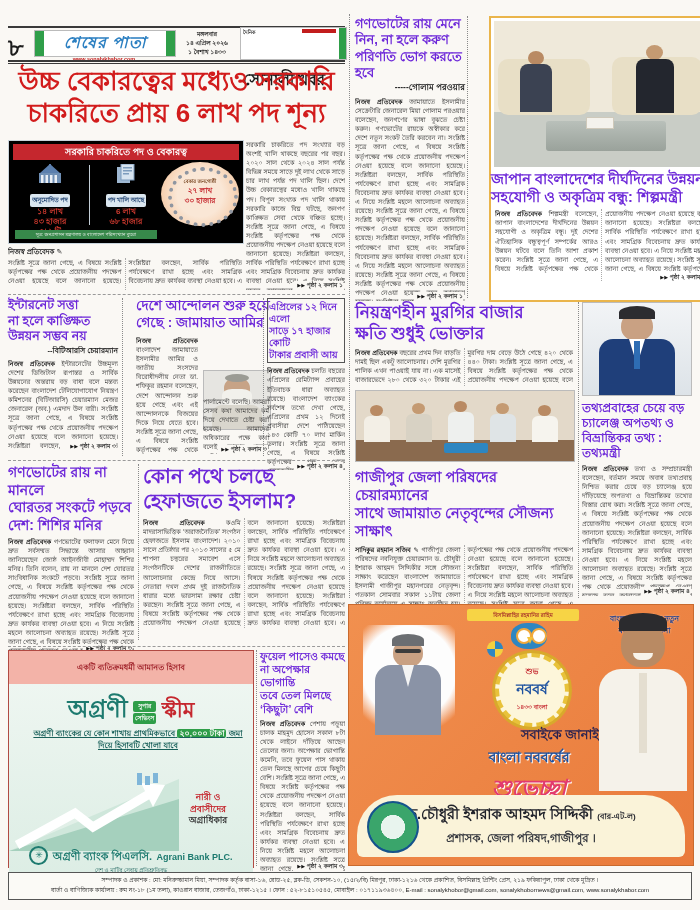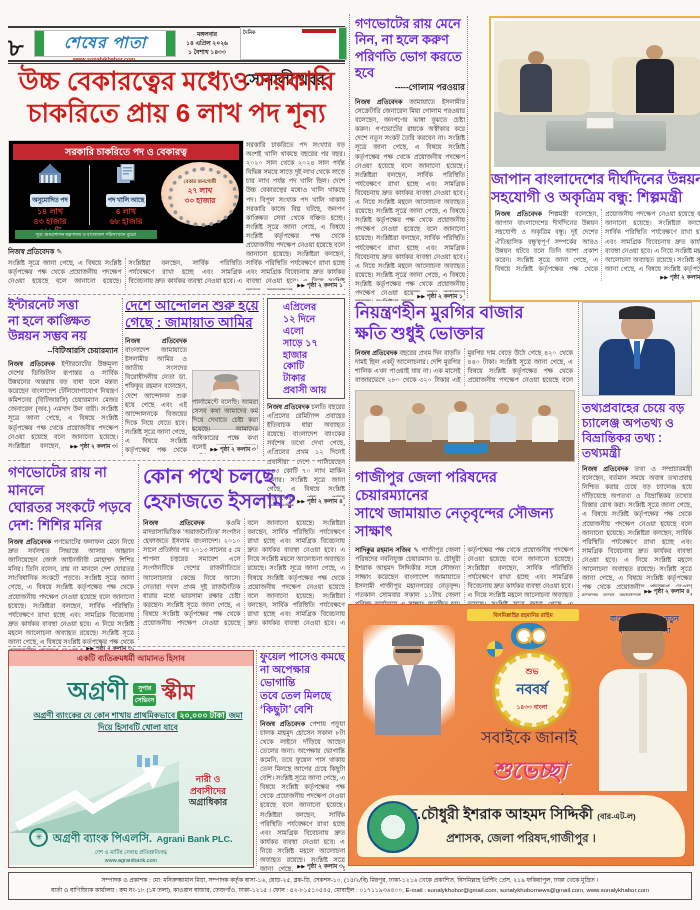--- a/index.html
+++ b/index.html
@@ -123,41 +123,41 @@
 না হলে কাঙ্ক্ষিত
 উন্নয়ন সম্ভব নয়</div>
     <div class="byline-right">--বিটিআরসি চেয়ারম্যান</div>
     <div class="body-txt" style="position:relative;height:92px;margin-top:2px;">
       <span class="rep">নিজস্ব প্রতিবেদক</span> <span>ইন্টারনেটের উচ্চমূল্য দেশের ডিজিটাল রূপান্তর ও সার্বিক উন্নয়নের অন্তরায় বড় বাধা বলে মন্তব্য করেছেন বাংলাদেশ টেলিযোগাযোগ নিয়ন্ত্রণ কমিশনের (বিটিআরসি) চেয়ারম্যান মেজর জেনারেল (অব.) এমদাদ উল বারী।</span> <span>সংশ্লিষ্ট সূত্রে জানা গেছে, এ বিষয়ে সংশ্লিষ্ট কর্তৃপক্ষের পক্ষ থেকে প্রয়োজনীয় পদক্ষেপ নেওয়া হয়েছে বলে জানানো হয়েছে। সংশ্লিষ্টরা বলছেন, সার্বিক পরিস্থিতি পর্যবেক্ষণে রাখা হচ্ছে এবং সামগ্রিক বিবেচনায় দ্রুত কার্যকর ব্যবস্থা নেওয়া হবে। এ নিয়ে সংশ্লিষ্ট মহলে আলোচনা অব্যাহত রয়েছে। সংশ্লিষ্ট সূত্রে জানা গেছে, এ বিষয়ে সংশ্লিষ্ট কর্তৃপক্ষের পক্ষ থেকে প্রয়োজনীয় পদক্ষেপ নেওয়া হয়েছে বলে জানানো হয়েছে। সংশ্লিষ্টরা বলছেন, সার্বিক পরিস্থিতি পর্যবেক্ষণে রাখা হচ্ছে এবং সামগ্রিক বিবেচনায় দ্রুত কার্যকর ব্যবস্থা নেওয়া হবে। এ নিয়ে সংশ্লিষ্ট মহলে আলোচনা অব্যাহত রয়েছে।</span>
       <div class="jump"><span class="tri">▶▶</span> <span>পৃষ্ঠা ২ কলাম ৩</span></div>
     </div>
   </div>
   <div class="abs vdot" style="left:122px;top:298px;height:158px;"></div>
 
-  <div class="abs" style="left:125px;top:298px;width:134px;height:158px;text-decoration:underline;">
+  <div class="abs" style="left:136px;top:298px;width:134px;height:158px;">
     <div class="hl pre" style="font-size:13.5px;">দেশে আন্দোলন শুরু হয়ে
 গেছে : জামায়াত আমির</div>
     <div class="abs body-txt" style="left:0;top:38px;width:62px;height:118px;">
       <span class="rep">নিজস্ব প্রতিবেদক</span> <span>বাংলাদেশ জামায়াতে ইসলামীর আমির ও জাতীয় সংসদের বিরোধীদলীয় নেতা ডা. শফিকুর রহমান বলেছেন, দেশে আন্দোলন শুরু হয়ে গেছে এবং এই আন্দোলনকে বিজয়ের দিকে নিয়ে যেতে হবে।</span> <span>সংশ্লিষ্ট সূত্রে জানা গেছে, এ বিষয়ে সংশ্লিষ্ট কর্তৃপক্ষের পক্ষ থেকে প্রয়োজনীয় পদক্ষেপ নেওয়া হয়েছে বলে জানানো হয়েছে। সংশ্লিষ্টরা বলছেন, সার্বিক পরিস্থিতি পর্যবেক্ষণে রাখা হচ্ছে এবং সামগ্রিক বিবেচনায় দ্রুত কার্যকর ব্যবস্থা নেওয়া হবে। এ নিয়ে সংশ্লিষ্ট মহলে আলোচনা অব্যাহত রয়েছে। সংশ্লিষ্ট সূত্রে জানা গেছে, এ বিষয়ে সংশ্লিষ্ট কর্তৃপক্ষের পক্ষ থেকে প্রয়োজনীয় পদক্ষেপ নেওয়া হয়েছে বলে জানানো হয়েছে। সংশ্লিষ্টরা বলছেন, সার্বিক পরিস্থিতি পর্যবেক্ষণে রাখা হচ্ছে এবং সামগ্রিক বিবেচনায় দ্রুত কার্যকর ব্যবস্থা নেওয়া হবে। এ নিয়ে সংশ্লিষ্ট মহলে আলোচনা অব্যাহত রয়েছে।</span>
     </div>
     <div class="abs photo" style="left:67px;top:38px;width:66px;height:58px;background:#e6e5e1;border:1px solid #bbb;">
       <div class="fig" style="left:20px;top:6px;width:26px;height:22px;border-radius:50% 50% 45% 45%;background:#c7a386;"></div>
       <div class="fig" style="left:21px;top:3px;width:24px;height:8px;border-radius:50%;background:#9b9b94;"></div>
       <div class="fig" style="left:18px;top:18px;width:30px;height:18px;border-radius:40% 40% 60% 60%;background:#f2f1ec;"></div>
       <div class="fig" style="left:8px;top:34px;width:50px;height:24px;border-radius:10px 10px 0 0;background:#d9d6cd;"></div>
     </div>
     <div class="abs body-txt" style="left:67px;top:99px;width:66px;height:57px;">
       <span>পার্লামেন্টে বলেছি। আমরা সেসব কথা আমাদের কর্ম দিয়ে দেখাতে চেষ্টা করা হয়েছে। আমাদের অধিকারের পক্ষে কথা বলেই সোচ্চার থাকব।</span> <span>সংশ্লিষ্ট সূত্রে জানা গেছে, এ বিষয়ে সংশ্লিষ্ট কর্তৃপক্ষের পক্ষ থেকে প্রয়োজনীয় পদক্ষেপ নেওয়া হয়েছে বলে জানানো হয়েছে। সংশ্লিষ্টরা বলছেন, সার্বিক পরিস্থিতি পর্যবেক্ষণে রাখা হচ্ছে এবং সামগ্রিক বিবেচনায় দ্রুত কার্যকর ব্যবস্থা নেওয়া হবে। এ নিয়ে সংশ্লিষ্ট মহলে আলোচনা অব্যাহত রয়েছে।</span>
       <div class="jump"><span class="tri">▶▶</span> <span>পৃষ্ঠা ২ কলাম ৩</span></div>
     </div>
   </div>
   <div class="abs vdot" style="left:263px;top:298px;height:158px;"></div>
 
   <div class="abs" style="left:267px;top:298px;width:78px;height:158px;">
-    <div class="hl pre" style="font-size:9.5px;border:1px solid #555;padding:2px 15px;">এপ্রিলের ১২ দিনে এলো
+    <div class="hl pre" style="font-size:9.5px;border:1px solid #555;padding:2px 1px;">এপ্রিলের ১২ দিনে এলো
 সাড়ে ১৭ হাজার কোটি
 টাকার প্রবাসী আয়</div>
     <div class="body-txt" style="position:relative;height:104px;margin-top:3px;">
       <span class="rep">নিজস্ব প্রতিবেদক</span> <span>চলতি বছরের এপ্রিলের রেমিট্যান্স প্রবাহের ইতিবাচক ধারা অব্যাহত রয়েছে। বাংলাদেশ ব্যাংকের সর্বশেষ তথ্যে দেখা গেছে, এপ্রিলের প্রথম ১২ দিনেই প্রবাসীরা দেশে পাঠিয়েছেন ১৪৩ কোটি ৭০ লাখ মার্কিন ডলার।</span> <span>সংশ্লিষ্ট সূত্রে জানা গেছে, এ বিষয়ে সংশ্লিষ্ট কর্তৃপক্ষের পক্ষ থেকে প্রয়োজনীয় পদক্ষেপ নেওয়া হয়েছে বলে জানানো হয়েছে। সংশ্লিষ্টরা বলছেন, সার্বিক পরিস্থিতি পর্যবেক্ষণে রাখা হচ্ছে এবং সামগ্রিক বিবেচনায় দ্রুত কার্যকর ব্যবস্থা নেওয়া হবে। এ নিয়ে সংশ্লিষ্ট মহলে আলোচনা অব্যাহত রয়েছে। সংশ্লিষ্ট সূত্রে জানা গেছে, এ বিষয়ে সংশ্লিষ্ট কর্তৃপক্ষের পক্ষ থেকে প্রয়োজনীয় পদক্ষেপ নেওয়া হয়েছে বলে জানানো হয়েছে। সংশ্লিষ্টরা বলছেন, সার্বিক পরিস্থিতি পর্যবেক্ষণে রাখা হচ্ছে এবং সামগ্রিক বিবেচনায় দ্রুত কার্যকর ব্যবস্থা নেওয়া হবে। এ নিয়ে সংশ্লিষ্ট মহলে আলোচনা অব্যাহত রয়েছে।</span>
       <div class="jump"><span class="tri">▶▶</span> <span>পৃষ্ঠা ২ কলাম ৪</span></div>
     </div>
   </div>
 
   <div class="abs hdash" style="left:8px;top:460px;width:337px;"></div>
 
@@ -176,21 +176,21 @@
     <div class="hl pre" style="font-size:20px;">কোন পথে চলছে
 হেফাজতে ইসলাম?</div>
     <div class="body-txt cols2" style="height:110px;margin-top:4px;">
       <span class="rep">নিজস্ব প্রতিবেদক</span> <span>কওমি মাদরাসাভিত্তিক ‘অরাজনৈতিক’ সংগঠন হেফাজতে ইসলাম বাংলাদেশ। ২০১০ সালে প্রতিষ্ঠার পর ২০১৩ সালের ৫ মে শাপলা চত্বরের সমাবেশ এসে সংগঠনটিকে দেশের রাজনীতিতে আলোচনার কেন্দ্রে নিয়ে আসে। নেতারা দখল প্রথম দুই রাজনৈতিক ধারার মধ্যে ভারসাম্য রক্ষার চেষ্টা করছেন।</span> <span>সংশ্লিষ্ট সূত্রে জানা গেছে, এ বিষয়ে সংশ্লিষ্ট কর্তৃপক্ষের পক্ষ থেকে প্রয়োজনীয় পদক্ষেপ নেওয়া হয়েছে বলে জানানো হয়েছে। সংশ্লিষ্টরা বলছেন, সার্বিক পরিস্থিতি পর্যবেক্ষণে রাখা হচ্ছে এবং সামগ্রিক বিবেচনায় দ্রুত কার্যকর ব্যবস্থা নেওয়া হবে। এ নিয়ে সংশ্লিষ্ট মহলে আলোচনা অব্যাহত রয়েছে। সংশ্লিষ্ট সূত্রে জানা গেছে, এ বিষয়ে সংশ্লিষ্ট কর্তৃপক্ষের পক্ষ থেকে প্রয়োজনীয় পদক্ষেপ নেওয়া হয়েছে বলে জানানো হয়েছে। সংশ্লিষ্টরা বলছেন, সার্বিক পরিস্থিতি পর্যবেক্ষণে রাখা হচ্ছে এবং সামগ্রিক বিবেচনায় দ্রুত কার্যকর ব্যবস্থা নেওয়া হবে। এ নিয়ে সংশ্লিষ্ট মহলে আলোচনা অব্যাহত রয়েছে। সংশ্লিষ্ট সূত্রে জানা গেছে, এ বিষয়ে সংশ্লিষ্ট কর্তৃপক্ষের পক্ষ থেকে প্রয়োজনীয় পদক্ষেপ নেওয়া হয়েছে বলে জানানো হয়েছে। সংশ্লিষ্টরা বলছেন, সার্বিক পরিস্থিতি পর্যবেক্ষণে রাখা হচ্ছে এবং সামগ্রিক বিবেচনায় দ্রুত কার্যকর ব্যবস্থা নেওয়া হবে। এ নিয়ে সংশ্লিষ্ট মহলে আলোচনা অব্যাহত রয়েছে। সংশ্লিষ্ট সূত্রে জানা গেছে, এ বিষয়ে সংশ্লিষ্ট কর্তৃপক্ষের পক্ষ থেকে প্রয়োজনীয় পদক্ষেপ নেওয়া হয়েছে বলে জানানো হয়েছে। সংশ্লিষ্টরা বলছেন, সার্বিক পরিস্থিতি পর্যবেক্ষণে রাখা হচ্ছে এবং সামগ্রিক বিবেচনায় দ্রুত কার্যকর ব্যবস্থা নেওয়া হবে। এ নিয়ে সংশ্লিষ্ট মহলে আলোচনা অব্যাহত রয়েছে।</span>
     </div>
   </div>
 
   <div class="abs hdash" style="left:8px;top:646px;width:337px;"></div>
 
   <div class="abs" style="left:8px;top:650px;width:244px;height:216px;border:1px solid #b14a43;">
-    <div style="height:15px;background:#f3b3a8;display:flex;align-items:center;justify-content:center;font-size:8px;font-weight:bold;color:#9e1f27;">একটি ব্যতিক্রমধর্মী আমানত হিসাব</div>
+    <div style="height:33px;background:#f3b3a8;display:flex;align-items:center;justify-content:center;font-size:8px;font-weight:bold;color:#9e1f27;">একটি ব্যতিক্রমধর্মী আমানত হিসাব</div>
     <div style="position:relative;height:199px;background:linear-gradient(#eef6f1,#dcede4);overflow:hidden;">
       <div class="abs" style="left:0;top:6px;width:244px;text-align:center;">
         <span style="font-size:24px;font-weight:900;color:#1d7a6f;">অগ্রণী</span>
         <span style="display:inline-block;vertical-align:middle;text-align:center;">
           <span class="chip" style="display:block;font-size:6px;margin:1px;">সুপার</span>
           <span class="chip" style="display:block;font-size:6px;margin:1px;">সেভিংস</span>
         </span>
         <span style="font-size:21px;font-weight:900;color:#c5272e;">স্কীম</span>
       </div>
       <div class="abs" style="left:21px;top:44px;width:216px;text-align:center;font-size:8px;font-weight:bold;color:#19605a;line-height:1.5;text-decoration:underline;">
@@ -337,23 +337,23 @@
     </div>
     <div class="abs" style="left:138px;top:36px;width:16px;height:16px;border-radius:50%;background:conic-gradient(#2e86c1 0 25%,#f4d03f 0 50%,#2e86c1 0 75%,#f4d03f 0);"></div>
 
     <div class="abs" style="left:146px;top:48px;width:66px;height:66px;border-radius:50%;background:#fdf6da;border:4px dashed #e8c23a;box-shadow:0 0 0 3px #d8a92c;text-align:center;">
       <div style="font-size:8px;font-weight:bold;color:#c5272e;margin-top:8px;">শুভ</div>
       <div style="font-size:14px;font-weight:900;color:#1e52a0;">নববর্ষ</div>
       <div style="font-size:6px;font-weight:bold;color:#c5272e;">১৪৩৩ বাংলা</div>
     </div>
 
     <div class="abs" style="left:110px;top:120px;width:140px;text-align:center;">
-      <div style="font-size:16px;font-weight:400;color:#2b2350;">সবাইকে জানাই</div>
+      <div style="font-size:13px;font-weight:700;color:#2b2350;text-align:right;">সবাইকে জানাই</div>
+      <div style="font-size:14px;font-weight:900;color:#1e52a0;text-shadow:1px 1px 0 #fff;">বাংলা নববর্ষের</div>
       <div style="font-size:23px;font-weight:900;font-style:italic;color:#e23a6e;text-shadow:1px 1px 0 #fff;">শুভেচ্ছা</div>
-      <div style="font-size:14px;font-weight:900;color:#1e52a0;text-shadow:1px 1px 0 #fff;">বাংলা নববর্ষের</div>
     </div>
 
     <div class="abs" style="left:248px;top:6px;width:92px;height:180px;">
       <div class="fig" style="left:24px;top:10px;width:44px;height:46px;border-radius:48% 48% 44% 44%;background:#b98a63;"></div>
       <div class="fig" style="left:22px;top:2px;width:48px;height:18px;border-radius:50% 50% 0 0;background:#2b2b2e;"></div>
       <div class="fig" style="left:36px;top:42px;width:20px;height:7px;border-radius:0 0 10px 10px;background:#f7f3ea;"></div>
       <div class="fig" style="left:2px;top:58px;width:88px;height:122px;border-radius:22px 22px 0 0;background:#f5f2ea;"></div>
       <div class="fig" style="left:42px;top:62px;width:8px;height:80px;background:#e4ded0;"></div>
     </div>
 

